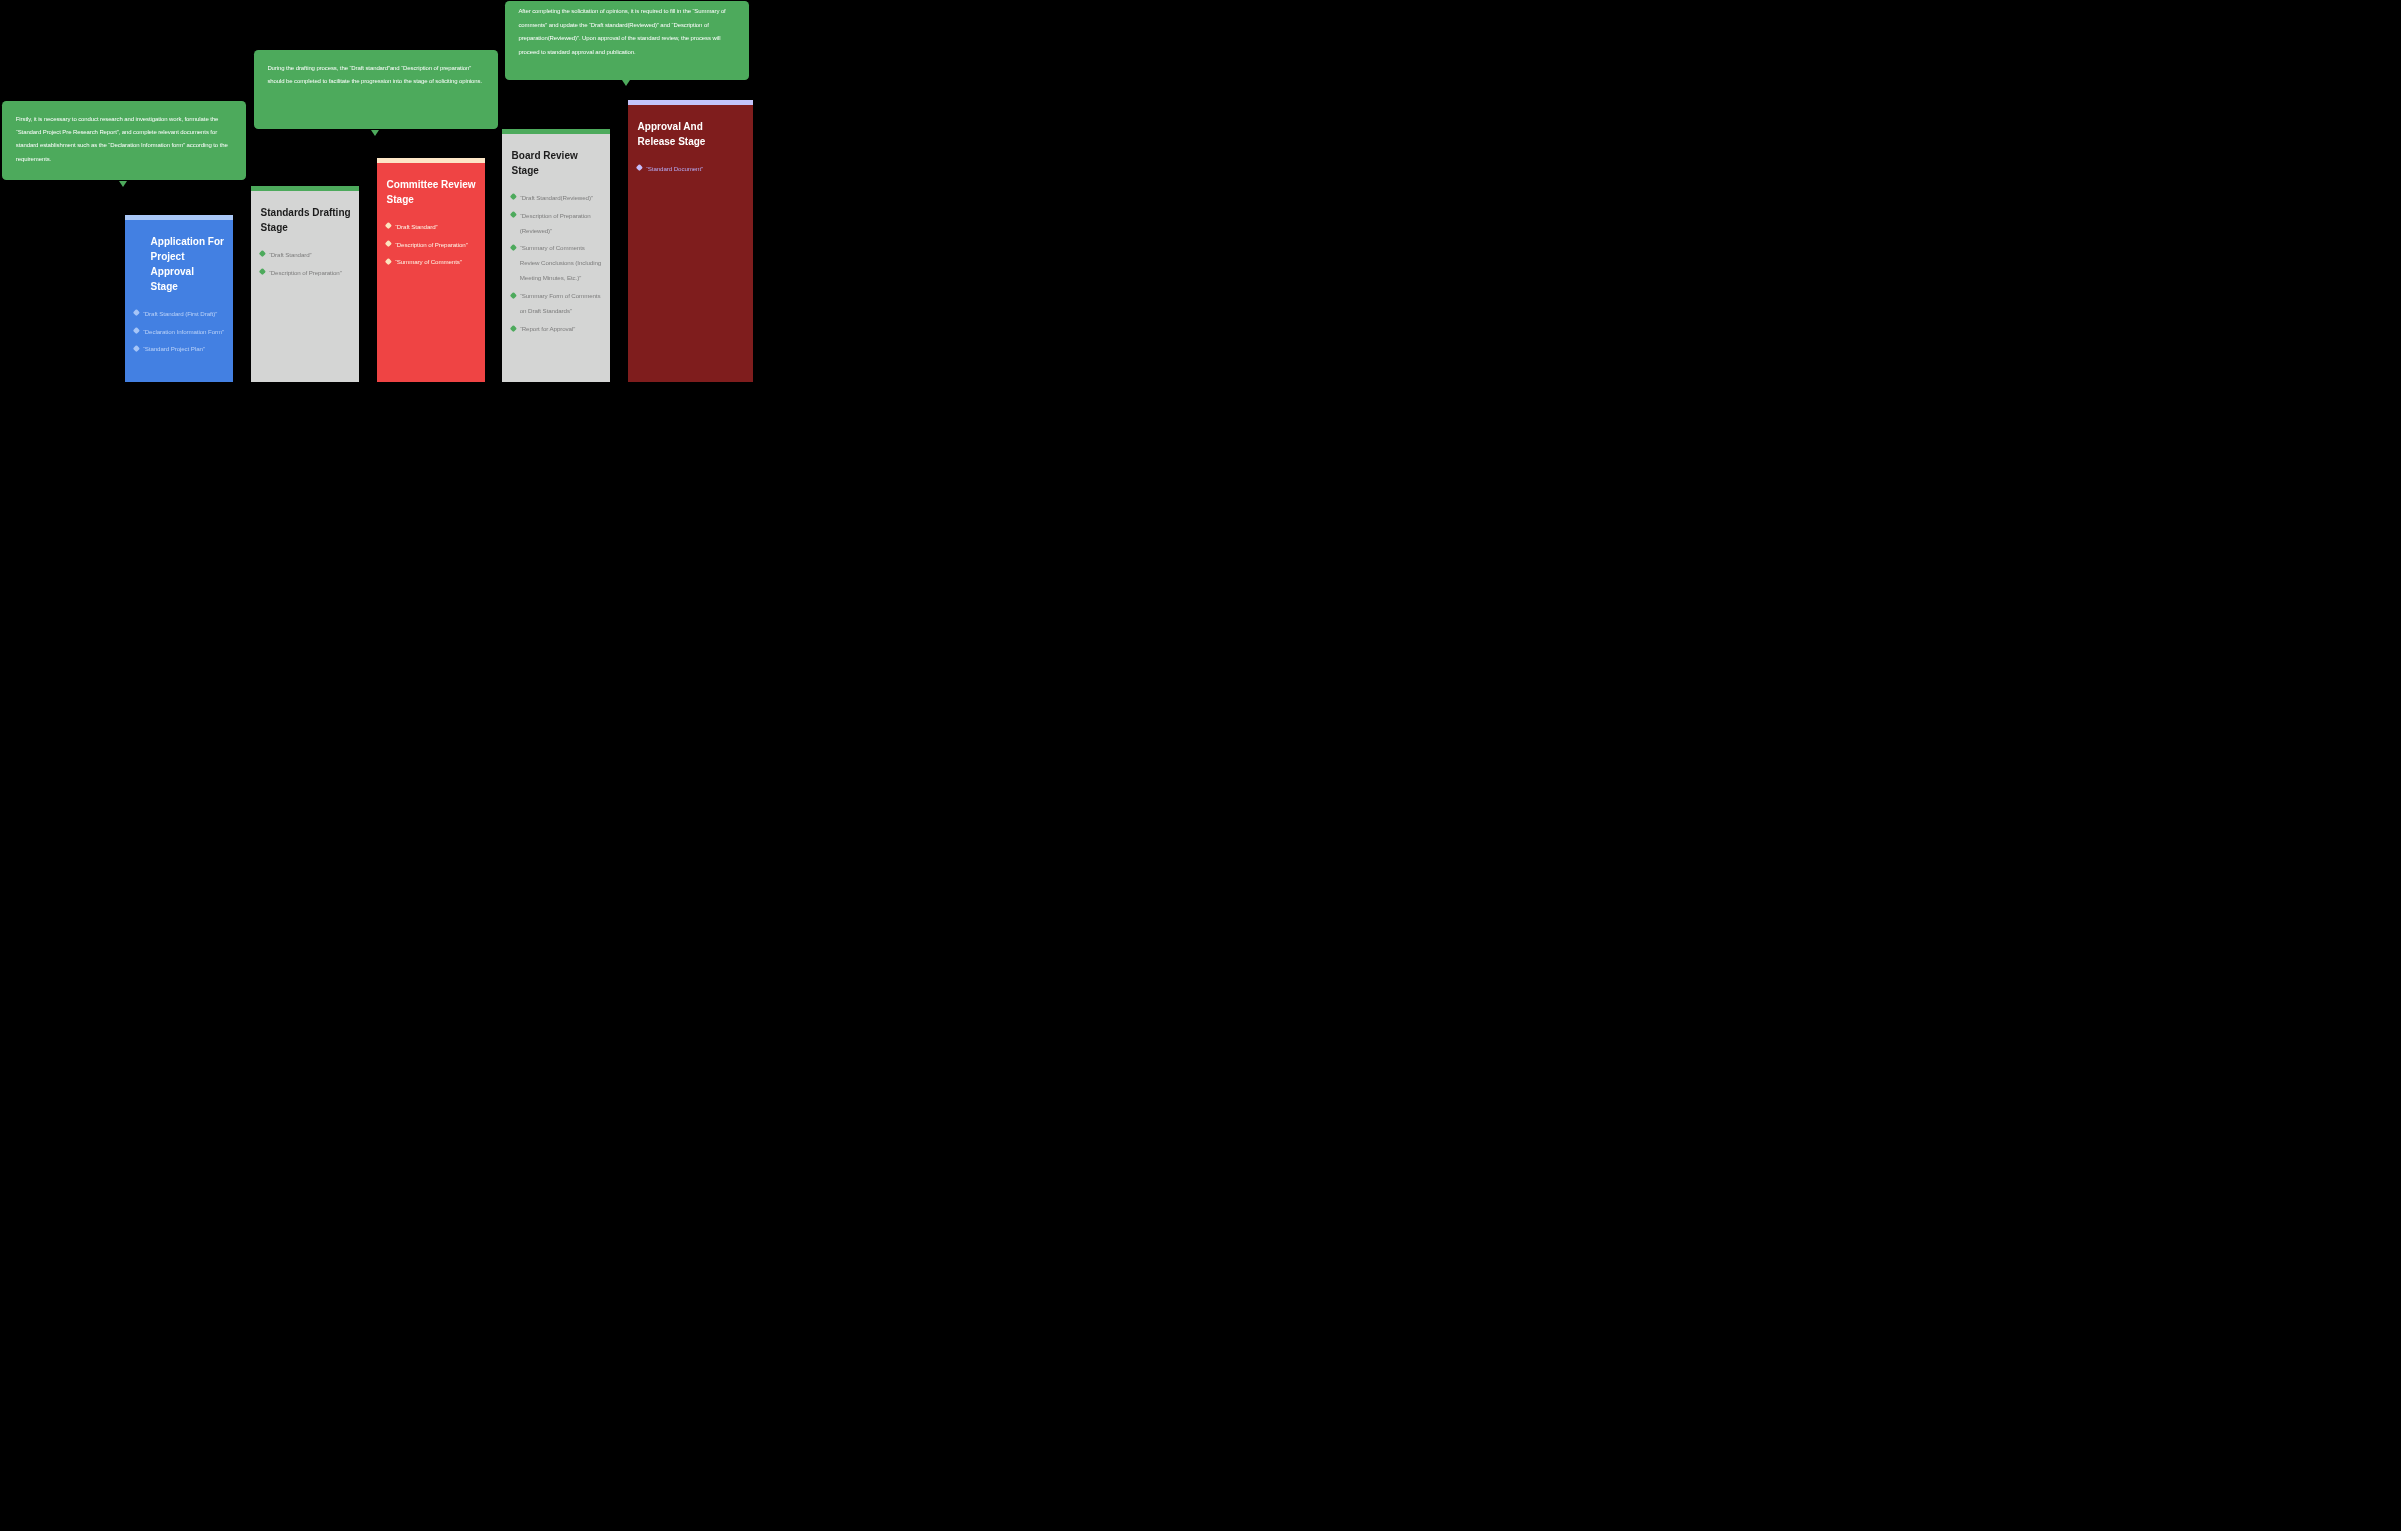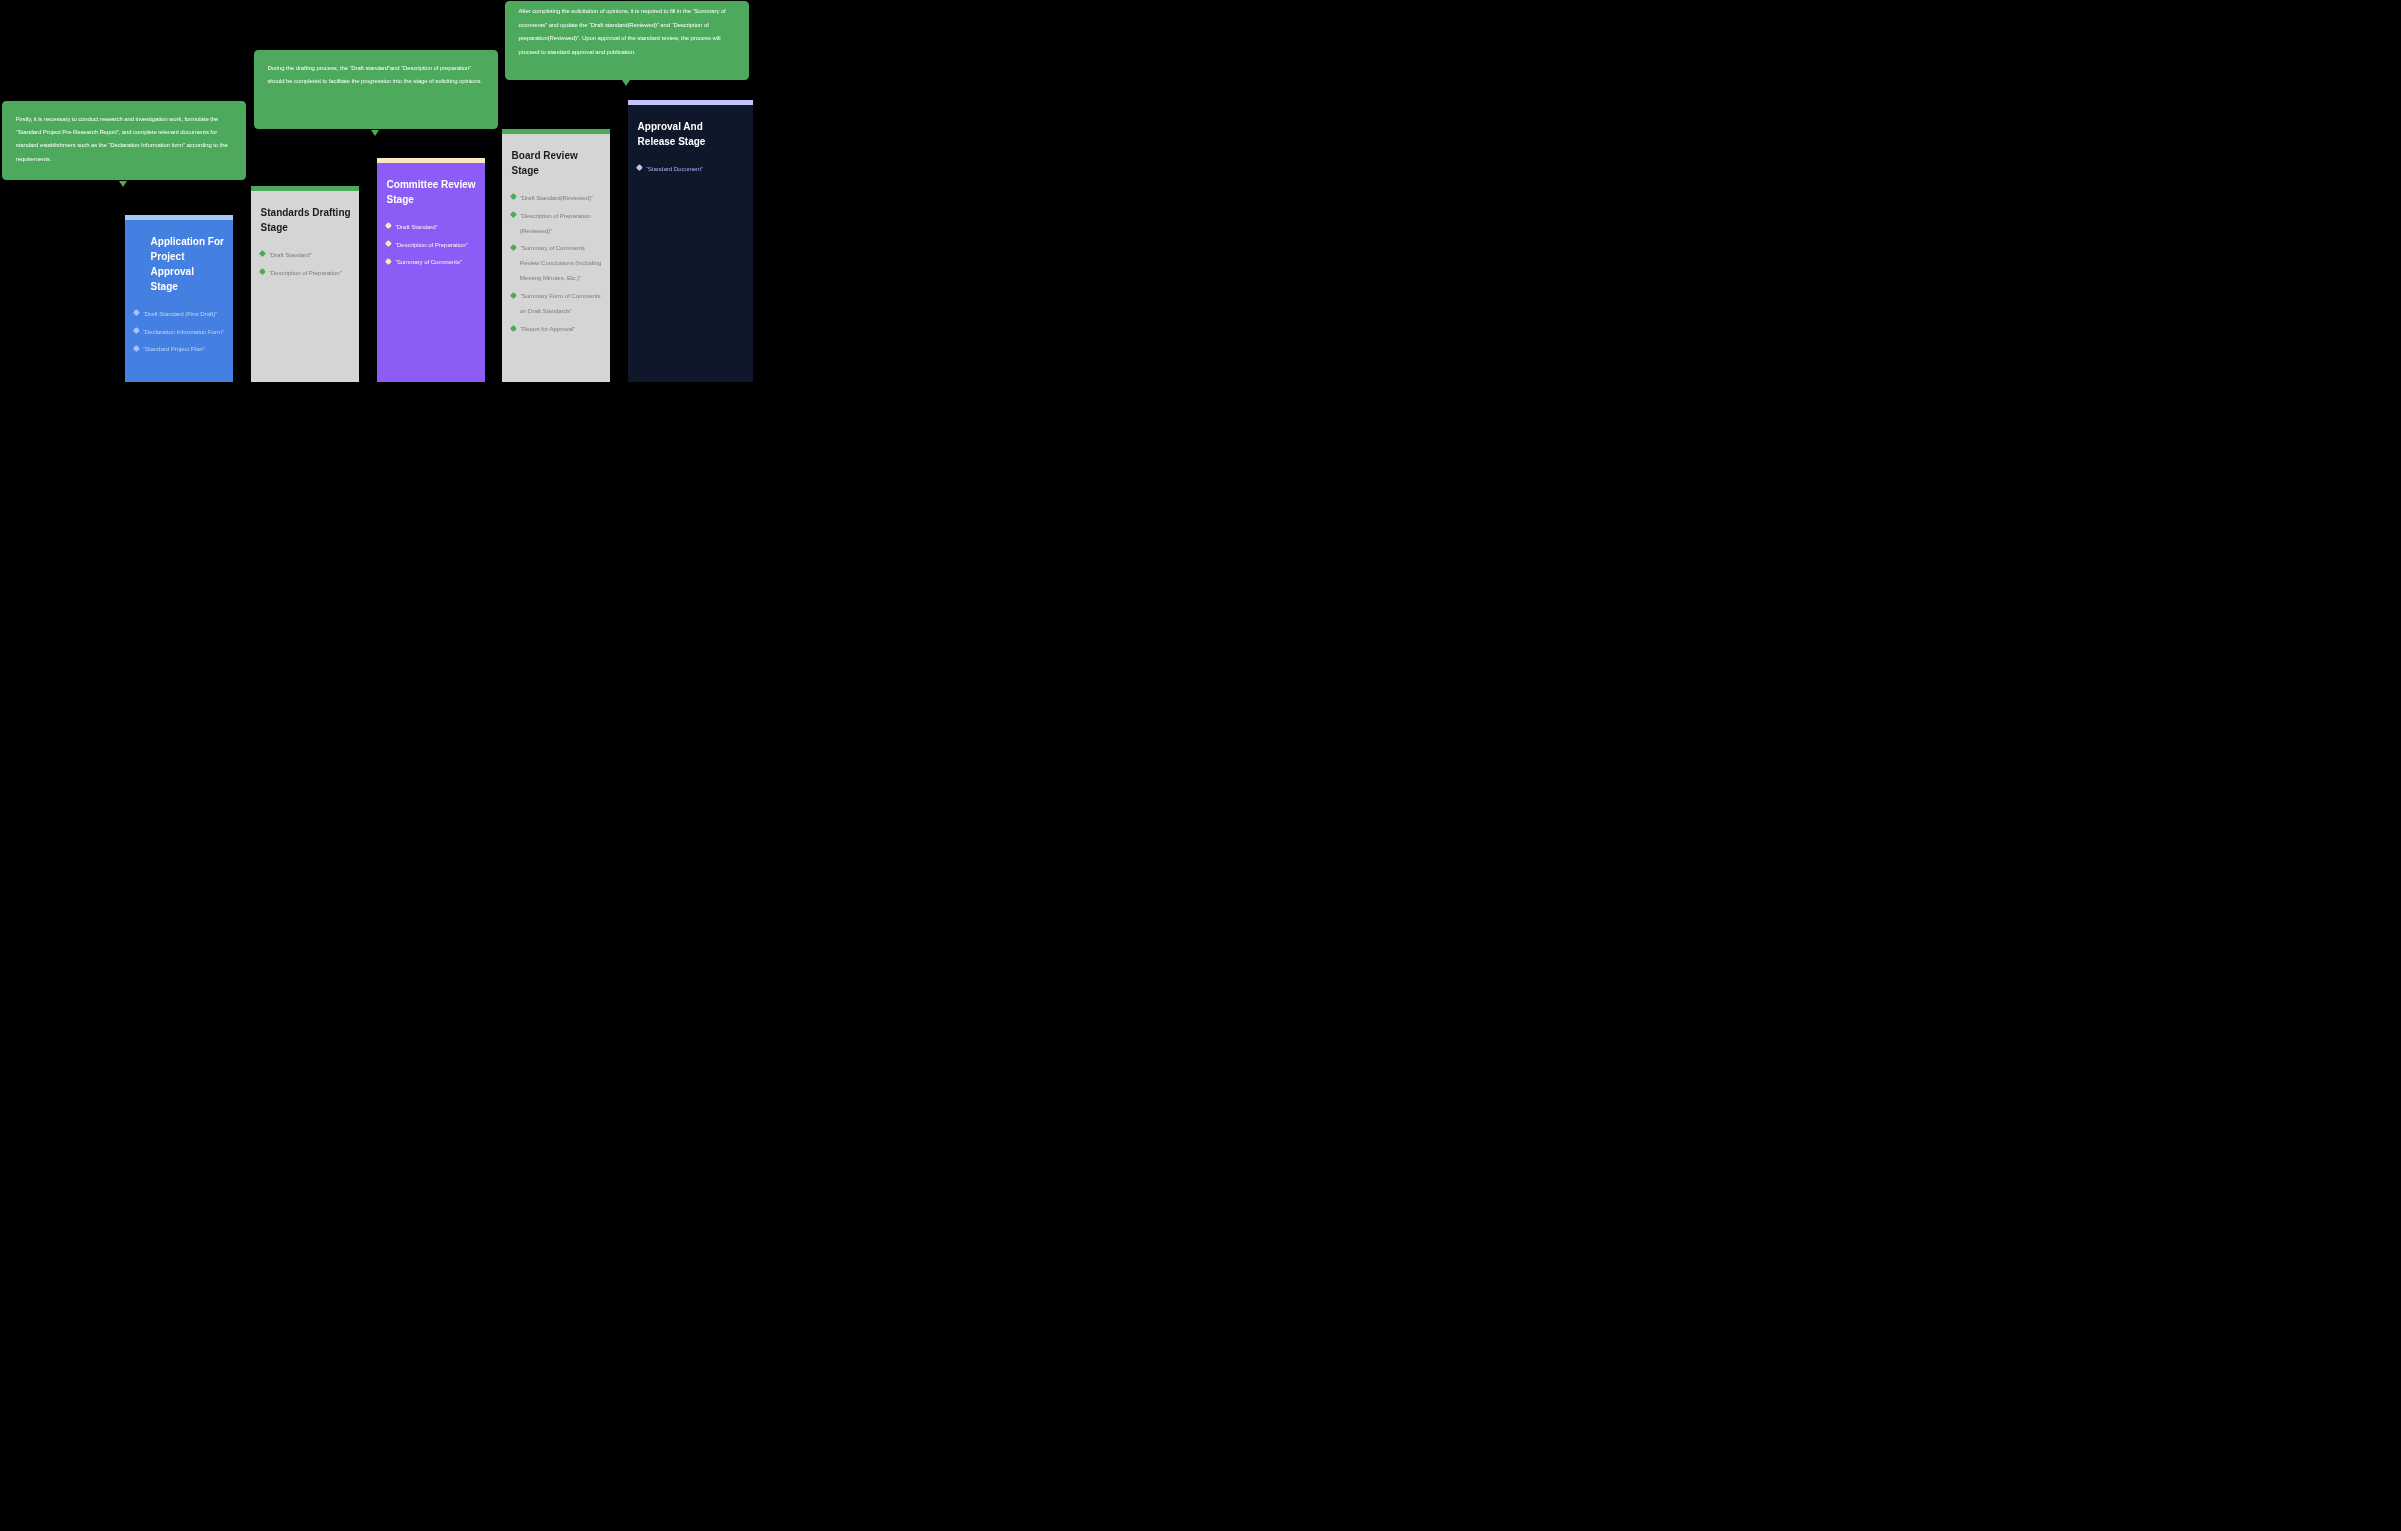--- a/index.html
+++ b/index.html
@@ -62,27 +62,27 @@
   .theme-gray  h2 { color: #1C1C1C; }
   .theme-gray  li { color: #7D7D7D; }
   .theme-gray  .diamond { background: #4DAA5C; }
 
   .theme-blue  { background: #4380E2; }
   .theme-blue  .stripe { background: #A9C7F7; }
   .theme-blue  h2 { color: #FFFFFF; margin-left: 16px; }
   .theme-blue  li { color: #BAD1F8; }
   .theme-blue  .diamond { background: #A6C5F7; }
 
-  .theme-orange { background: #8b5cf6; }
+  .theme-orange { background: #ef4444; }
   .theme-orange .stripe { background: #FDE6C6; }
   .theme-orange h2 { color: #FFFFFF; }
   .theme-orange li { color: #FDF4E6; }
   .theme-orange .diamond { background: #FCE5BE; }
 
-  .theme-purple { background: #0f172a; }
+  .theme-purple { background: #7f1d1d; }
   .theme-purple .stripe { background: #C4C4FA; }
   .theme-purple h2 { color: #FFFFFF; }
   .theme-purple li { color: #B4AAF2; }
   .theme-purple .diamond { background: #C5BDFA; }
 
   
   .bubble {
     position: absolute;
     width: 244px;
     height: 79px;

